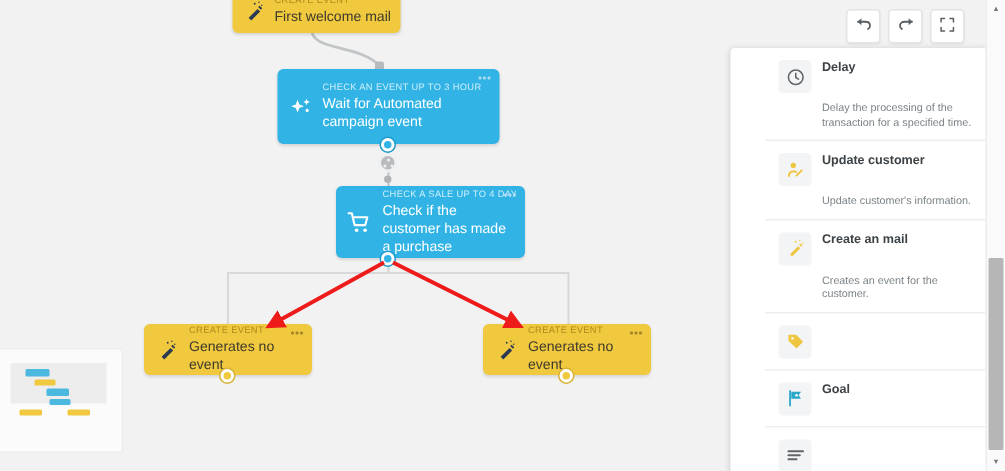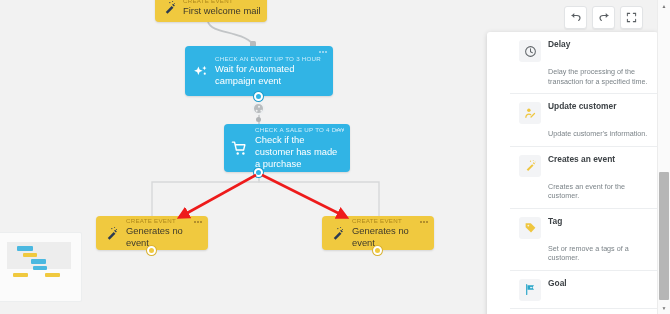--- a/index.html
+++ b/index.html
@@ -293,35 +293,31 @@
       <div class="pico">
         <svg width="13" height="13" viewBox="0 0 24 24">
           <path d="M5 19.5l10-10 2.6 2.6-10 10z" fill="#efc63f"></path>
           <path d="M16.2 7.6l2.6 2.6 1.6-1.6-2.6-2.6z" fill="#efc63f"></path>
           <circle cx="12" cy="4" r="1.1" fill="#efc63f"></circle>
           <circle cx="17" cy="2.6" r=".9" fill="#efc63f"></circle>
           <circle cx="20.5" cy="5.6" r=".9" fill="#efc63f"></circle>
         </svg>
       </div>
       <div class="ptxt">
-        <div class="pname">Creates an event</div>
+        <div class="pname">Create an mail</div>
         <div class="pdesc">Creates an event for the customer.</div>
       </div>
     </div>
 
     <div class="prow">
       <div class="pico">
         <svg width="13" height="13" viewBox="0 0 24 24">
           <path d="M3 4h9.5L21 12.5 13 21 3 11.5z" fill="#efc63f"></path>
           <circle cx="8" cy="8.5" r="1.7" fill="#f7f1de"></circle>
         </svg>
-      </div>
-      <div class="ptxt">
-        <div class="pname">Tag</div>
-        <div class="pdesc">Set or remove a tags of a customer.</div>
       </div>
     </div>
 
     <div class="prow">
       <div class="pico">
         <svg width="13" height="13" viewBox="0 0 24 24">
           <path d="M5 3v18" fill="none" stroke="#2ba7c9" stroke-width="2.2" stroke-linecap="round"></path>
           <path d="M6.5 4h12l-3 4.3 3 4.3h-12z" fill="#2ba7c9"></path>
           <circle cx="13" cy="8.3" r="1.6" fill="#ffffff"></circle>
         </svg>

